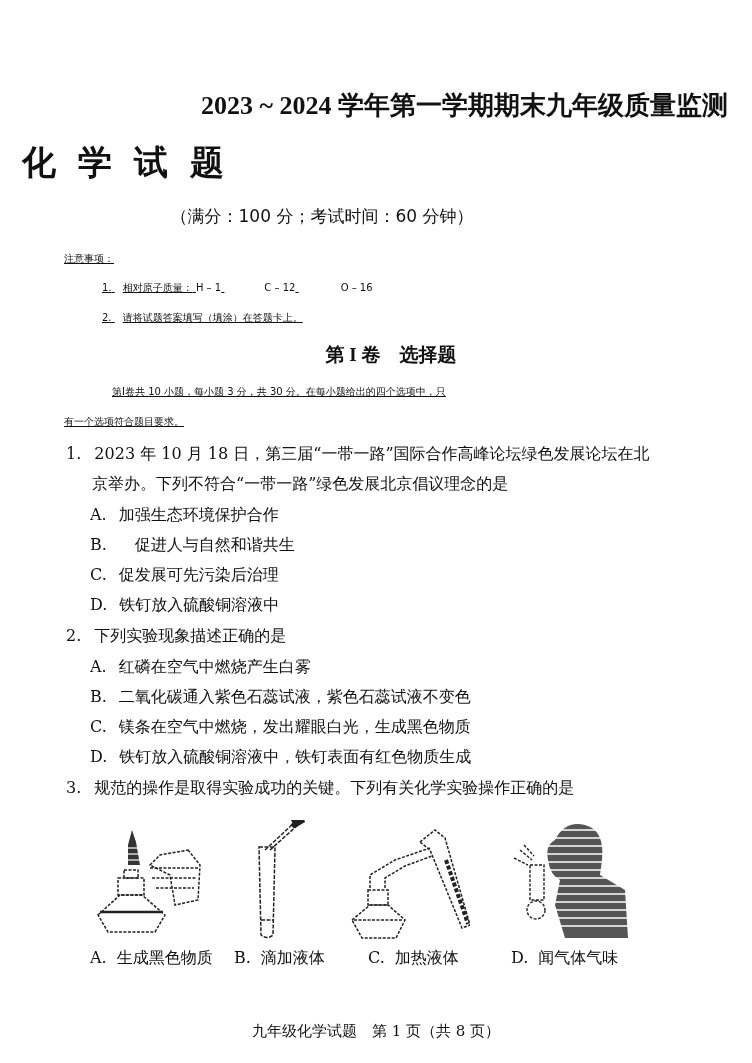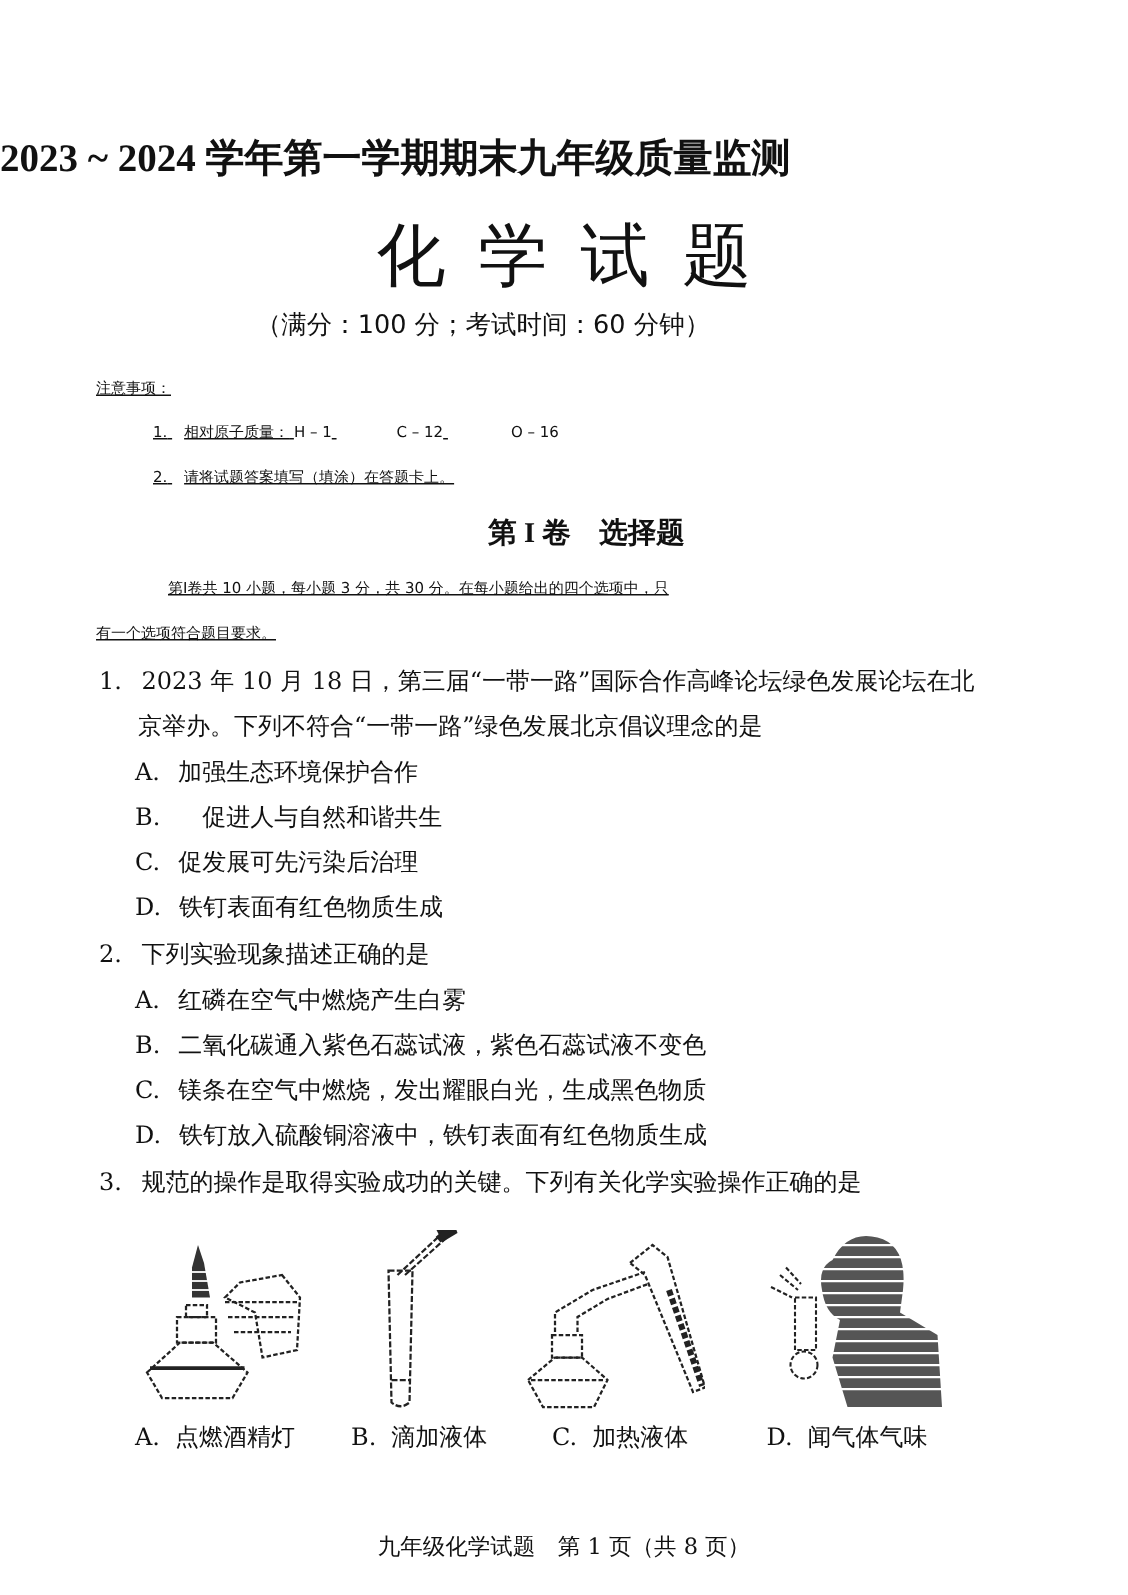--- a/index.html
+++ b/index.html
@@ -1,20 +1,20 @@
 <!DOCTYPE html>
 <html><head>
   <meta charset="utf-8">
   <style>
     * { margin: 0; padding: 0; box-sizing: border-box; }
     html, body { width: 752px; height: 1063px; background: #ffffff; overflow: hidden; }
     body { position: relative; color: #111; font-family: "DejaVu Serif", "Liberation Serif", serif; }
     .abs { position: absolute; white-space: nowrap; }
-    .title1 { top: 88px; left: 0; width: 728px; text-align: left; font-size: 26px; font-weight: bold; letter-spacing: 0px; font-family: "Liberation Serif", "DejaVu Serif", serif; }
-    .title2 { top: 140px; left: 0; width: 752px; text-align: center; font-size: 46px; font-weight: normal; letter-spacing: 22px; padding-left: 22px; }
+    .title1 { top: 88px; left: 0; width: 728px; text-align: right; font-size: 26px; font-weight: bold; letter-spacing: 0px; font-family: "Liberation Serif", "DejaVu Serif", serif; }
+    .title2 { top: 140px; left: 0; width: 752px; text-align: left; font-size: 34px; font-weight: bold; letter-spacing: 22px; padding-left: 22px; }
     .subtitle { top: 205px; left: 0; width: 644px; text-align: center; font-size: 17px; font-family: "DejaVu Sans", "Liberation Sans", sans-serif; }
     .sans { font-family: "DejaVu Sans", "Liberation Sans", sans-serif; font-size: 10px; text-decoration: underline; }
     .serif { font-family: "DejaVu Serif", "Liberation Serif", serif; font-size: 16px; }
     .notes-head { top: 252px; left: 64px; }
     .note1 { top: 281px; left: 102px; }
     .note1 .mass { display: inline-block; }
     .note2 { top: 311px; left: 102px; }
     .section { top: 342px; left: 0; width: 752px; text-align: center; font-size: 19px; font-weight: bold; font-family: "Liberation Serif", "DejaVu Serif", serif; padding-left: 30px; }
     .intro1 { top: 385px; left: 112px; }
     .intro2 { top: 415px; left: 64px; }
@@ -51,21 +51,21 @@
 
 <div class="abs serif q" style="top:444px">
   <span>1.</span>
   <span style="margin-left:8px">2023 年 10 月 18 日，第三届“一带一路”国际合作高峰论坛绿色发展论坛在北</span>
 </div>
 <div class="abs serif" style="top:474px; left:92px">京举办。下列不符合“一带一路”绿色发展北京倡议理念的是</div>
 
 <div class="abs serif opt" style="top:505px"><span>A.</span><span style="margin-left:12px">加强生态环境保护合作</span></div>
 <div class="abs serif opt" style="top:535px"><span>B.</span><span style="margin-left:28px">促进人与自然和谐共生</span></div>
 <div class="abs serif opt" style="top:565px"><span>C.</span><span style="margin-left:12px">促发展可先污染后治理</span></div>
-<div class="abs serif opt" style="top:595px"><span>D.</span><span style="margin-left:12px">铁钉表面有红色物质生成</span></div>
+<div class="abs serif opt" style="top:595px"><span>D.</span><span style="margin-left:12px">铁钉放入硫酸铜溶液中</span></div>
 
 <div class="abs serif q" style="top:626px">
   <span>2.</span>
   <span style="margin-left:8px">下列实验现象描述正确的是</span>
 </div>
 <div class="abs serif opt" style="top:657px"><span>A.</span><span style="margin-left:12px">红磷在空气中燃烧产生白雾</span></div>
 <div class="abs serif opt" style="top:687px"><span>B.</span><span style="margin-left:12px">二氧化碳通入紫色石蕊试液，紫色石蕊试液不变色</span></div>
 <div class="abs serif opt" style="top:717px"><span>C.</span><span style="margin-left:12px">镁条在空气中燃烧，发出耀眼白光，生成黑色物质</span></div>
 <div class="abs serif opt" style="top:747px"><span>D.</span><span style="margin-left:12px">铁钉放入硫酸铜溶液中，铁钉表面有红色物质生成</span></div>
 
@@ -136,18 +136,18 @@
       <line x1="30" y1="106" x2="125" y2="106"></line>
     </g>
     <g fill="none" stroke="#222" stroke-width="1.4" stroke-dasharray="3 1.5">
       <rect x="20" y="45" width="14" height="35"></rect>
       <circle cx="26" cy="90" r="9"></circle>
       <path d="M10 30 L22 40 M4 38 L18 45 M14 25 L24 36"></path>
     </g>
   </svg>
 </div>
 
-<div class="cap" style="left:90px"><span>A.</span><span style="margin-left:10px">点燃酒精灯</span></div>
+<div class="cap" style="left:90px"><span>A.</span><span style="margin-left:10px">生成黑色物质</span></div>
 <div class="cap" style="left:234px"><span>B.</span><span style="margin-left:10px">滴加液体</span></div>
 <div class="cap" style="left:368px"><span>C.</span><span style="margin-left:10px">加热液体</span></div>
 <div class="cap" style="left:511px"><span>D.</span><span style="margin-left:10px">闻气体气味</span></div>
 
 <div class="abs footer">九年级化学试题　第 1 页（共 8 页）</div>
 
 </body></html>

